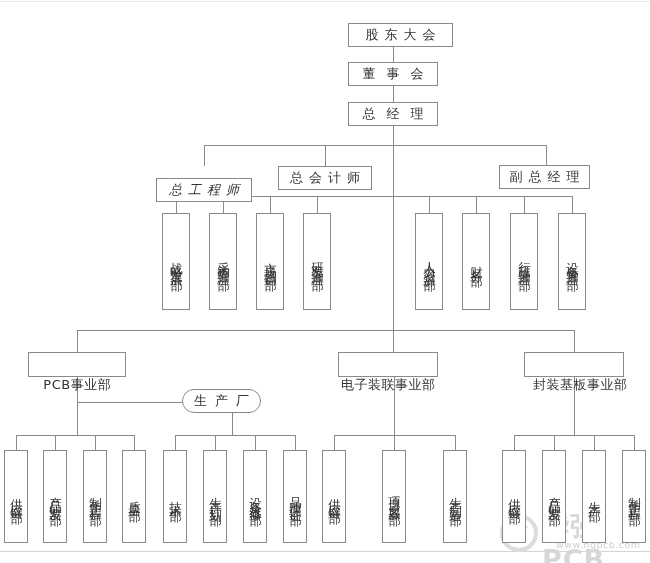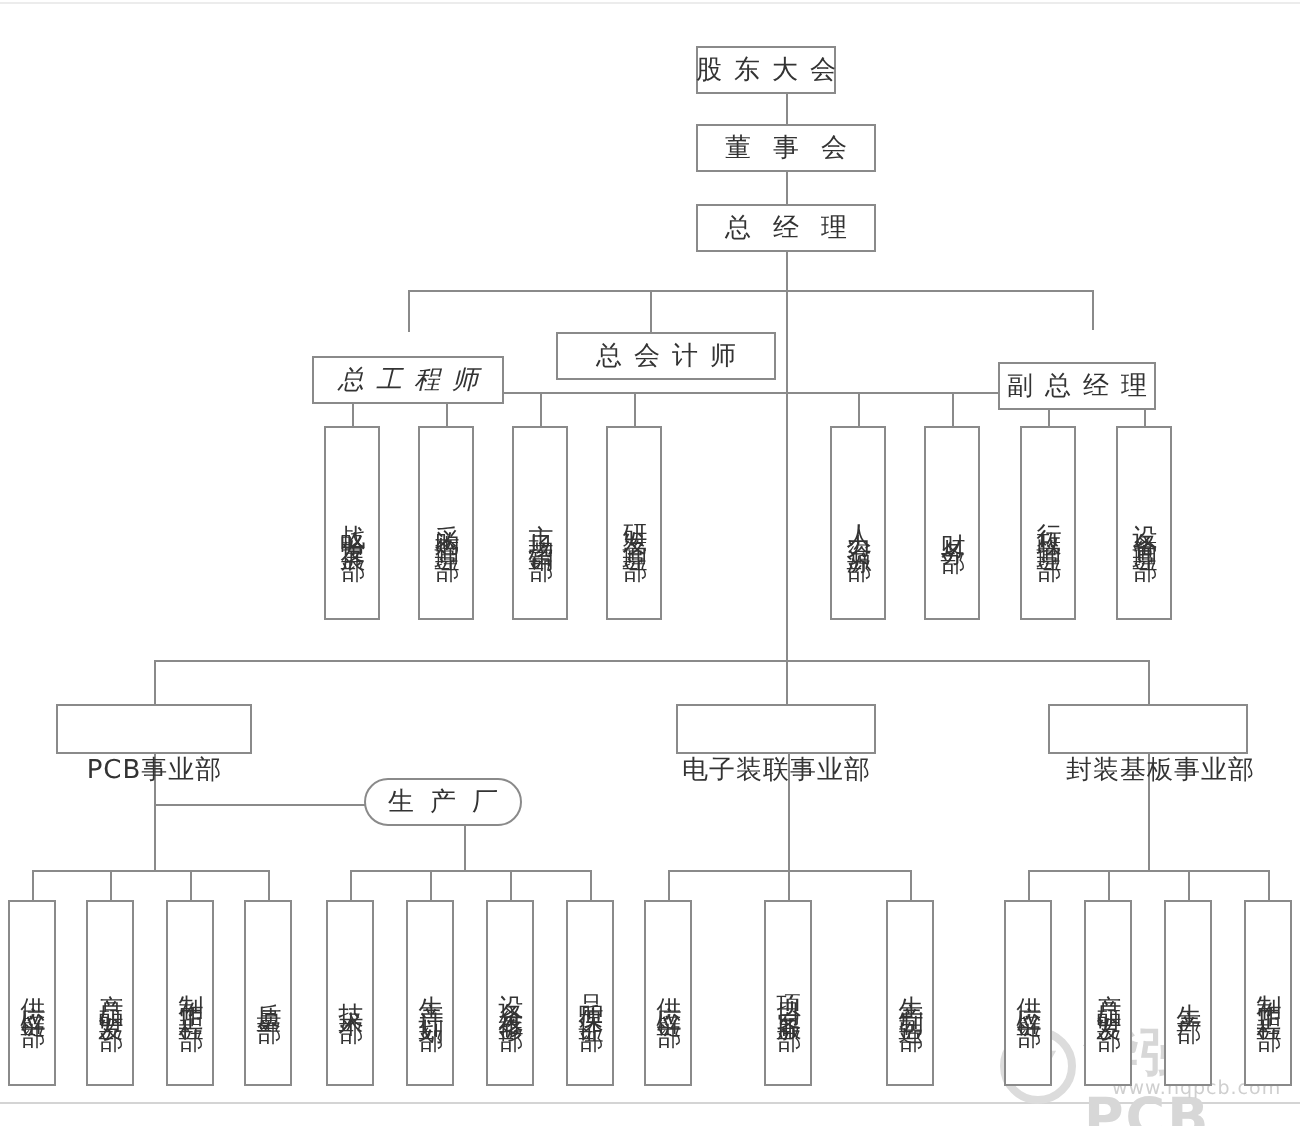--- a/index.html
+++ b/index.html
@@ -89,37 +89,37 @@
   <div class="lv" style="left:295px;top:435px;height:15px;"></div>
   <div class="lh" style="left:334px;top:435px;width:122px;"></div>
   <div class="lv" style="left:334px;top:435px;height:15px;"></div>
   <div class="lv" style="left:455px;top:435px;height:15px;"></div>
   <div class="lh" style="left:514px;top:435px;width:121px;"></div>
   <div class="lv" style="left:514px;top:435px;height:15px;"></div>
   <div class="lv" style="left:554px;top:435px;height:15px;"></div>
   <div class="lv" style="left:594px;top:435px;height:15px;"></div>
   <div class="lv" style="left:634px;top:435px;height:15px;"></div>
 
-  <div class="box sp6" style="left:348px;top:23px;width:70px;height:24px;">
+  <div class="box sp6" style="left:348px;top:23px;width:105px;height:24px;">
       <span>股东大会</span>
     </div>
   <div class="box sp10" style="left:348px;top:62px;width:90px;height:24px;">
       <span>董事会</span>
     </div>
   <div class="box sp10" style="left:348px;top:102px;width:90px;height:24px;text-align:center;">
       <span>总经理</span>
     </div>
 
   <div class="box sp6" style="left:156px;top:178px;width:96px;height:24px;font-style:italic;">
       <span>总工程师</span>
     </div>
-  <div class="box sp6" style="left:278px;top:166px;width:110px;height:24px;">
+  <div class="box sp6" style="left:278px;top:166px;width:94px;height:24px;">
       <span>总会计师</span>
     </div>
-  <div class="box sp6" style="left:499px;top:181px;width:79px;height:24px;text-align:center;">
+  <div class="box sp6" style="left:499px;top:165px;width:91px;height:24px;text-align:center;">
       <span>副总经理</span>
     </div>
 
   <div class="vbox" style="left:162px;top:213px;width:28px;height:97px;">
       <span>战略发展部</span>
     </div>
   <div class="vbox" style="left:209px;top:213px;width:28px;height:97px;">
       <span>采购管理部</span>
     </div>
   <div class="vbox" style="left:256px;top:213px;width:28px;height:97px;">

